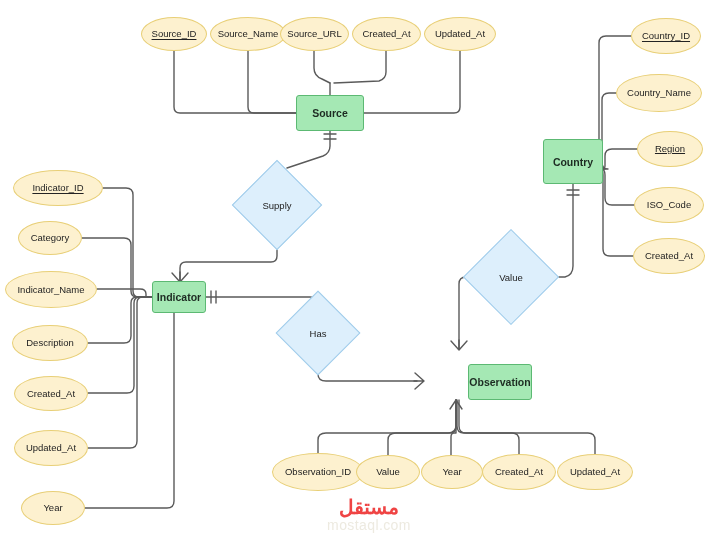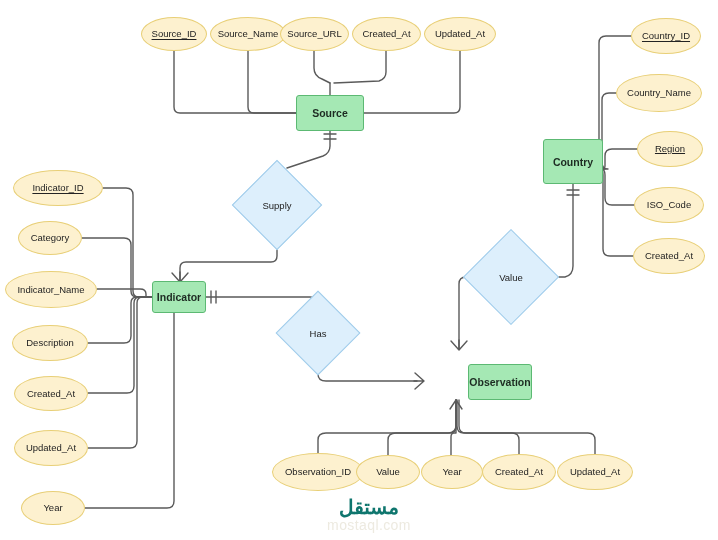--- a/index.html
+++ b/index.html
@@ -89,21 +89,21 @@
     height: 46px;
     z-index: 2;
     display: flex;
     flex-direction: column;
     align-items: center;
     justify-content: center;
     pointer-events: none;
   }
   #watermark .ar {
     font-size: 20px;
-    color: #0f766e;
+    color: #ef4444;
     font-weight: bold;
     line-height: 1.05;
     direction: rtl;
   }
   #watermark .en {
     font-size: 14px;
     color: #edeae0;
     letter-spacing: 0.4px;
     line-height: 1.1;
   }

